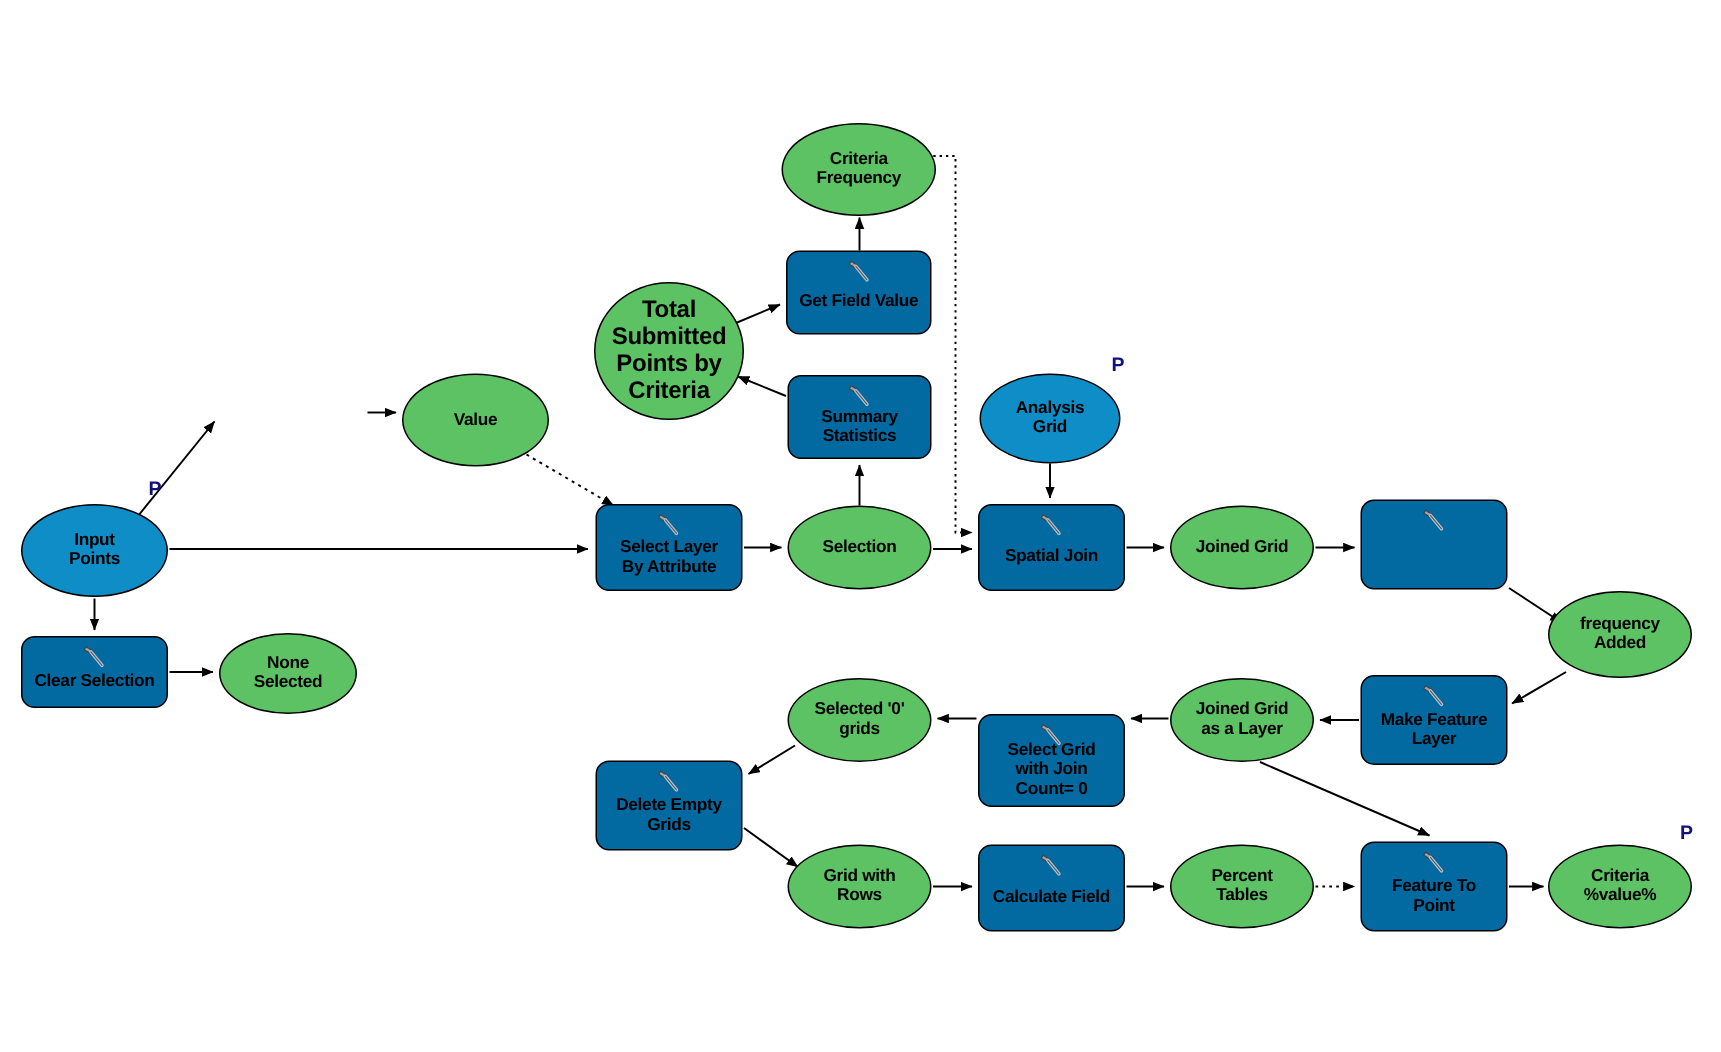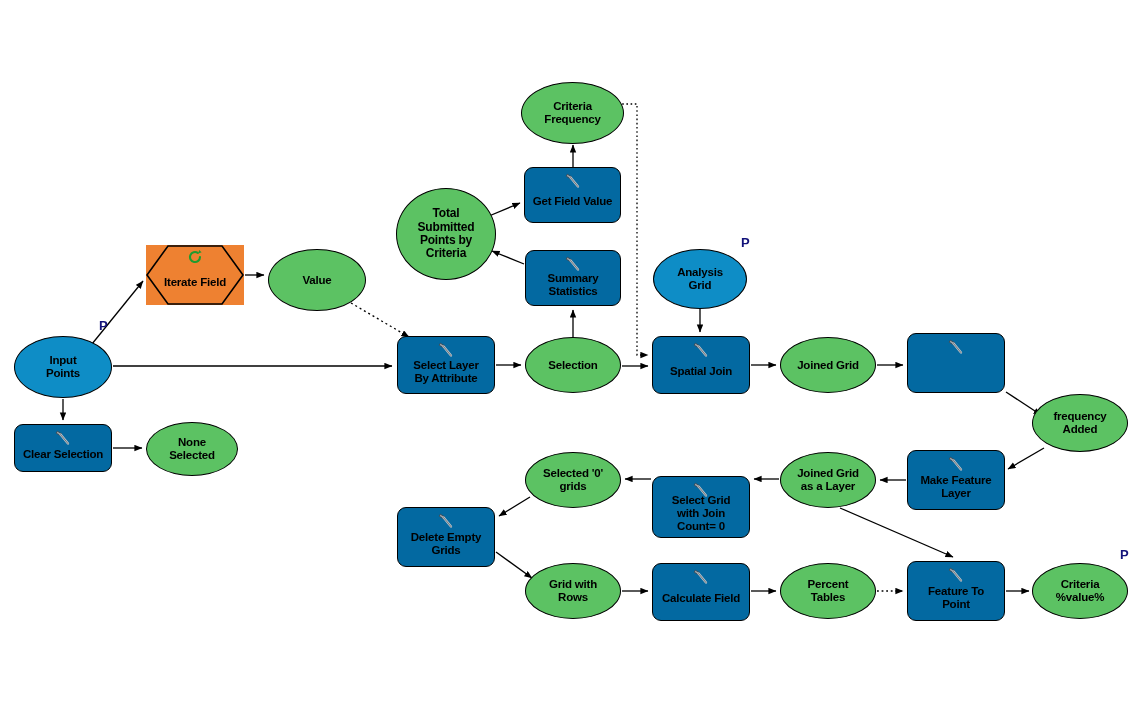--- a/index.html
+++ b/index.html
@@ -179,30 +179,20 @@
 
   <div class="pmark" style="left:99px; top:318px;">P</div>
   <div class="pmark" style="left:741px; top:235px;">P</div>
   <div class="pmark" style="left:1120px; top:547px;">P</div>
 
   <div class="node ellipse blue" style="left:14px; top:336px; width:98px; height:62px;">
     <span class="lbl">Input
 Points</span>
   </div>
 
-  <div class="node hex" style="left:146px; top:245px; width:98px; height:60px;">
-    <svg class="hexshape" viewBox="0 0 98 60" preserveAspectRatio="none">
-      <polygon points="22,1 76,1 97,30 76,59 22,59 1,30" fill="#ee8131" stroke="#000000" stroke-width="1.6"></polygon>
-    </svg>
-    <svg class="loopicon" viewBox="0 0 16 16">
-      <path d="M13,8 a5,5 0 1,1 -2.2,-4.1" fill="none" stroke="#1f9b2f" stroke-width="2.1" stroke-linecap="round"></path>
-      <path d="M12.1,0.9 L11.4,4.6 L14.6,3.3 z" fill="#1f9b2f"></path>
-    </svg>
-    <span class="lbl">Iterate Field</span>
-  </div>
 
   <div class="node tool" style="left:14px; top:424px; width:98px; height:48px;">
     <svg class="hammer" viewBox="0 0 18 18">
       <path d="M3.4,2.2 L7.9,5.0 L6.6,6.9 L2.2,4.1 z" fill="#9aa3ab" stroke="#3d4349" stroke-width="0.8"></path>
       <path d="M6.6,5.6 L14.0,14.6" stroke="#b9c1c8" stroke-width="2.3" stroke-linecap="round"></path>
       <path d="M6.6,5.6 L14.0,14.6" stroke="#555c63" stroke-width="0.7" stroke-linecap="round"></path>
     </svg>
     <span class="lbl">Clear Selection</span>
   </div>
 
@@ -232,21 +222,21 @@
   <div class="node tool" style="left:525px; top:250px; width:96px; height:56px;">
     <svg class="hammer" viewBox="0 0 18 18">
       <path d="M3.4,2.2 L7.9,5.0 L6.6,6.9 L2.2,4.1 z" fill="#9aa3ab" stroke="#3d4349" stroke-width="0.8"></path>
       <path d="M6.6,5.6 L14.0,14.6" stroke="#b9c1c8" stroke-width="2.3" stroke-linecap="round"></path>
       <path d="M6.6,5.6 L14.0,14.6" stroke="#555c63" stroke-width="0.7" stroke-linecap="round"></path>
     </svg>
     <span class="lbl">Summary
 Statistics</span>
   </div>
 
-  <div class="node ellipse green" style="left:396px; top:188px; width:100px; height:92px; font-size:12px;">
+  <div class="node ellipse green" style="left:396px; top:188px; width:100px; height:92px; font-size:16px;">
     <span class="lbl">Total
 Submitted
 Points by
 Criteria</span>
   </div>
 
   <div class="node tool" style="left:524px; top:167px; width:97px; height:56px;">
     <svg class="hammer" viewBox="0 0 18 18">
       <path d="M3.4,2.2 L7.9,5.0 L6.6,6.9 L2.2,4.1 z" fill="#9aa3ab" stroke="#3d4349" stroke-width="0.8"></path>
       <path d="M6.6,5.6 L14.0,14.6" stroke="#b9c1c8" stroke-width="2.3" stroke-linecap="round"></path>

